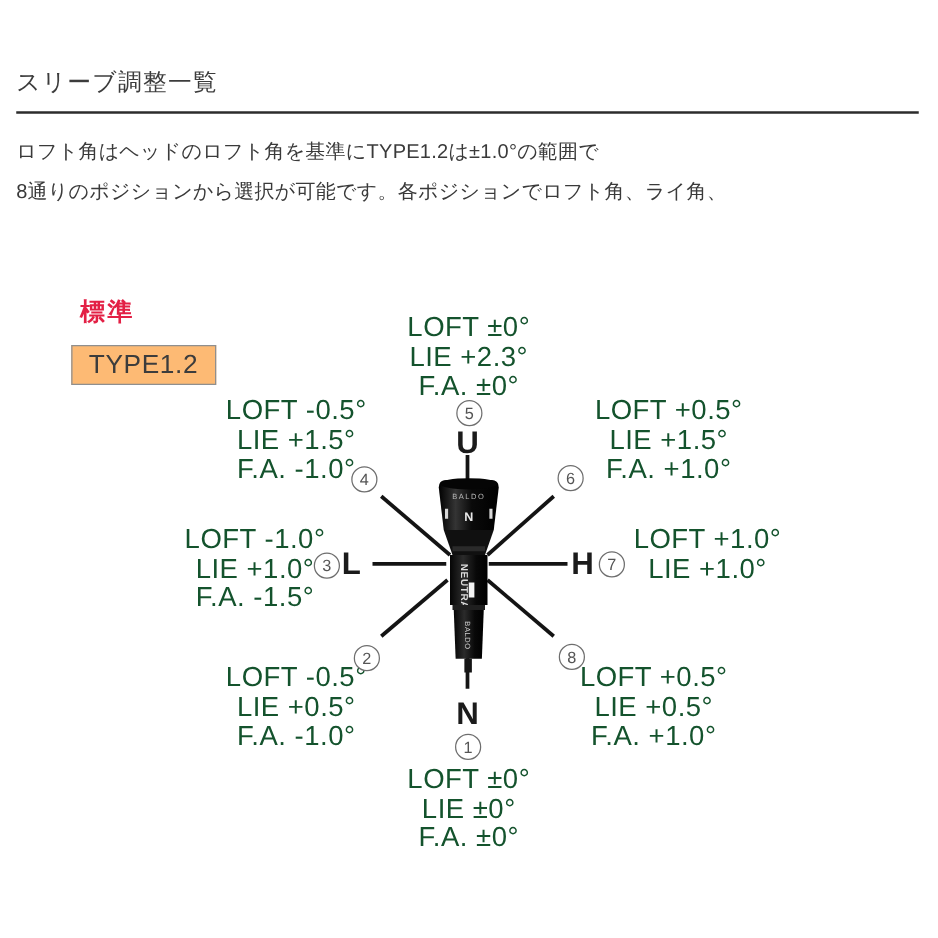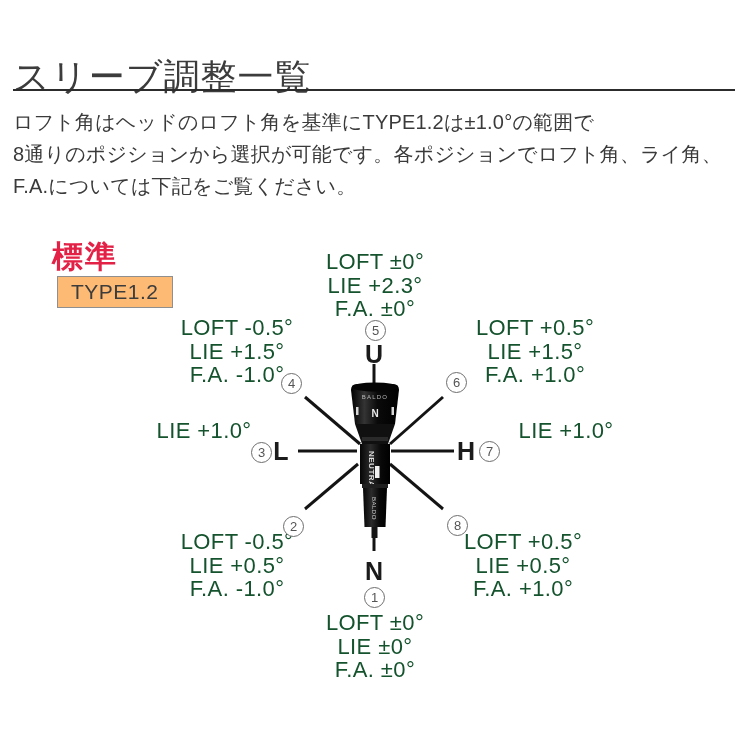--- a/index.html
+++ b/index.html
@@ -1,24 +1,24 @@
 <!DOCTYPE html>
 <html style="--accent: #e32045;"><head>
 <meta charset="utf-8">
 <style>
   html,body{margin:0;padding:0;background:#ffffff;}
   body{width:750px;height:750px;font-family:"Liberation Sans",sans-serif;-webkit-font-smoothing:antialiased;}
   .page{position:relative;width:750px;height:750px;background:#fff;overflow:hidden;}
 
-  .title{position:absolute;left:13px;top:53px;font-size:36px;color:#3c3c3c;letter-spacing:1px;}
+  .title{position:absolute;left:13px;top:53px;font-size:19px;color:#3c3c3c;letter-spacing:1px;}
   .title-rule{position:absolute;left:13px;top:89px;width:722px;height:2px;background:#2c2c2c;}
 
-  .desc{position:absolute;left:13px;top:106px;font-size:20px;color:#3a3a3a;line-height:32px;letter-spacing:0.2px;}
+  .desc{position:absolute;left:13px;top:106px;font-size:16px;color:#3a3a3a;line-height:32px;letter-spacing:0.2px;}
 
-  .standard{position:absolute;left:52px;top:236px;font-size:31px;font-weight:bold;color:var(--accent,#e32045);letter-spacing:2px;}
+  .standard{position:absolute;left:64px;top:236px;font-size:20px;font-weight:bold;color:var(--accent,#e32045);letter-spacing:2px;}
   .type-box{position:absolute;left:57px;top:276px;border:1.5px solid #8f8f8f;padding:3px 13px;font-size:21px;color:#3c3c3c;letter-spacing:0.5px;background:#fdba74;}
 
   .diagram-svg{position:absolute;left:0;top:0;width:750px;height:750px;}
 
   .pos{position:absolute;width:160px;text-align:center;font-size:22px;line-height:23.5px;color:#14532d;letter-spacing:0.4px;white-space:nowrap;}
   .pos div{height:23.5px;}
   .b5{left:275px;top:250px;width:200px;}
   .b4{left:157px;top:316px;}
   .b6{left:455px;top:316px;}
   .b3{left:124px;top:419px;}
@@ -47,21 +47,20 @@
 <body>
 
 <div class="page">
 
   <div class="title">スリーブ調整一覧</div>
   <div class="title-rule"></div>
 
   <div class="desc">
     <div>ロフト角はヘッドのロフト角を基準にTYPE1.2は±1.0°の範囲で</div>
     <div>8通りのポジションから選択が可能です。各ポジションでロフト角、ライ角、</div>
-    <div>F.A.については下記をご覧ください。</div>
   </div>
 
   <div class="standard">標準</div>
   <div class="type-box">TYPE1.2</div>
 
   <svg class="diagram-svg" viewBox="0 0 750 750" xmlns="http://www.w3.org/2000/svg">
     <defs>
       <linearGradient id="gBody" x1="0" y1="0" x2="1" y2="0">
         <stop offset="0" stop-color="#000000"></stop>
         <stop offset="0.28" stop-color="#343434"></stop>
@@ -118,23 +117,26 @@
     <div>LOFT -0.5°</div>
     <div>LIE +1.5°</div>
     <div>F.A. -1.0°</div>
   </div>
   <div class="pos b6">
     <div>LOFT +0.5°</div>
     <div>LIE +1.5°</div>
     <div>F.A. +1.0°</div>
   </div>
   <div class="pos b3">
+    <div>LOFT -1.0°</div>
     <div>LIE +1.0°</div>
+    <div>F.A. -1.5°</div>
   </div>
   <div class="pos b7">
+    <div>LOFT +1.0°</div>
     <div>LIE +1.0°</div>
   </div>
   <div class="pos b2">
     <div>LOFT -0.5°</div>
     <div>LIE +0.5°</div>
     <div>F.A. -1.0°</div>
   </div>
   <div class="pos b8">
     <div>LOFT +0.5°</div>
     <div>LIE +0.5°</div>

